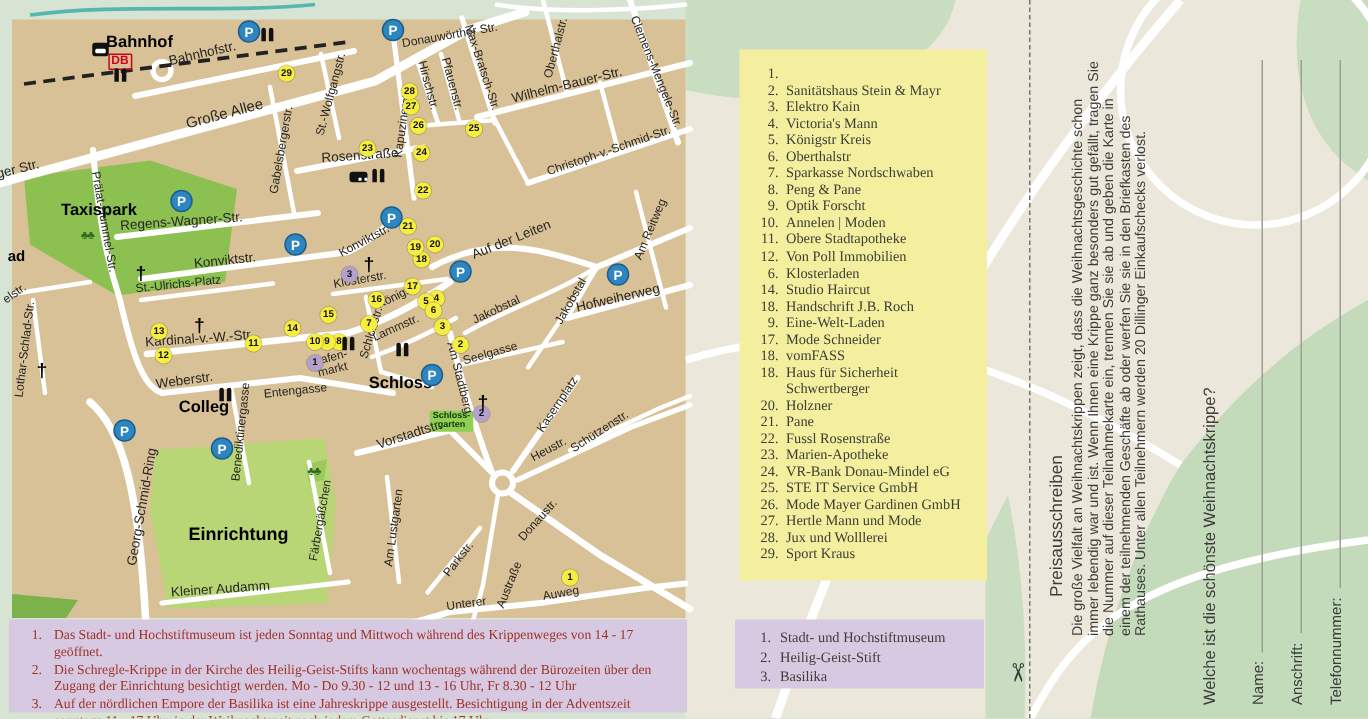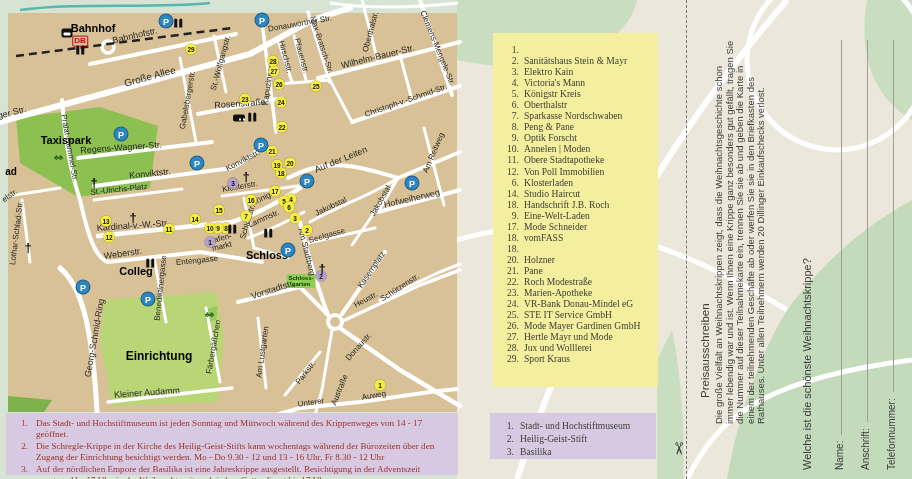--- a/index.html
+++ b/index.html
@@ -332,52 +332,53 @@
         <div class="li">
           <span class="num">17.</span>
           <span class="txt">Mode Schneider</span>
         </div>
         <div class="li">
           <span class="num">18.</span>
           <span class="txt">vomFASS</span>
         </div>
         <div class="li">
           <span class="num">18.</span>
+          <span class="txt">Haus für Sicherheit Schwertberger</span>
         </div>
         <div class="li">
           <span class="num">20.</span>
           <span class="txt">Holzner</span>
         </div>
         <div class="li">
           <span class="num">21.</span>
           <span class="txt">Pane</span>
         </div>
         <div class="li">
           <span class="num">22.</span>
-          <span class="txt">Roch Modestraße</span>
+          <span class="txt">Fussl Rosenstraße</span>
         </div>
         <div class="li">
           <span class="num">23.</span>
           <span class="txt">Marien-Apotheke</span>
         </div>
         <div class="li">
           <span class="num">24.</span>
           <span class="txt">VR-Bank Donau-Mindel eG</span>
         </div>
         <div class="li">
           <span class="num">25.</span>
           <span class="txt">STE IT Service GmbH</span>
         </div>
         <div class="li">
           <span class="num">26.</span>
           <span class="txt">Mode Mayer Gardinen GmbH</span>
         </div>
         <div class="li">
           <span class="num">27.</span>
-          <span class="txt">Hertle Mayr und Mode</span>
+          <span class="txt">Hertle Mann und Mode</span>
         </div>
         <div class="li">
           <span class="num">28.</span>
           <span class="txt">Jux und Wolllerei</span>
         </div>
         <div class="li">
           <span class="num">29.</span>
           <span class="txt">Sport Kraus</span>
         </div>
       </div>

